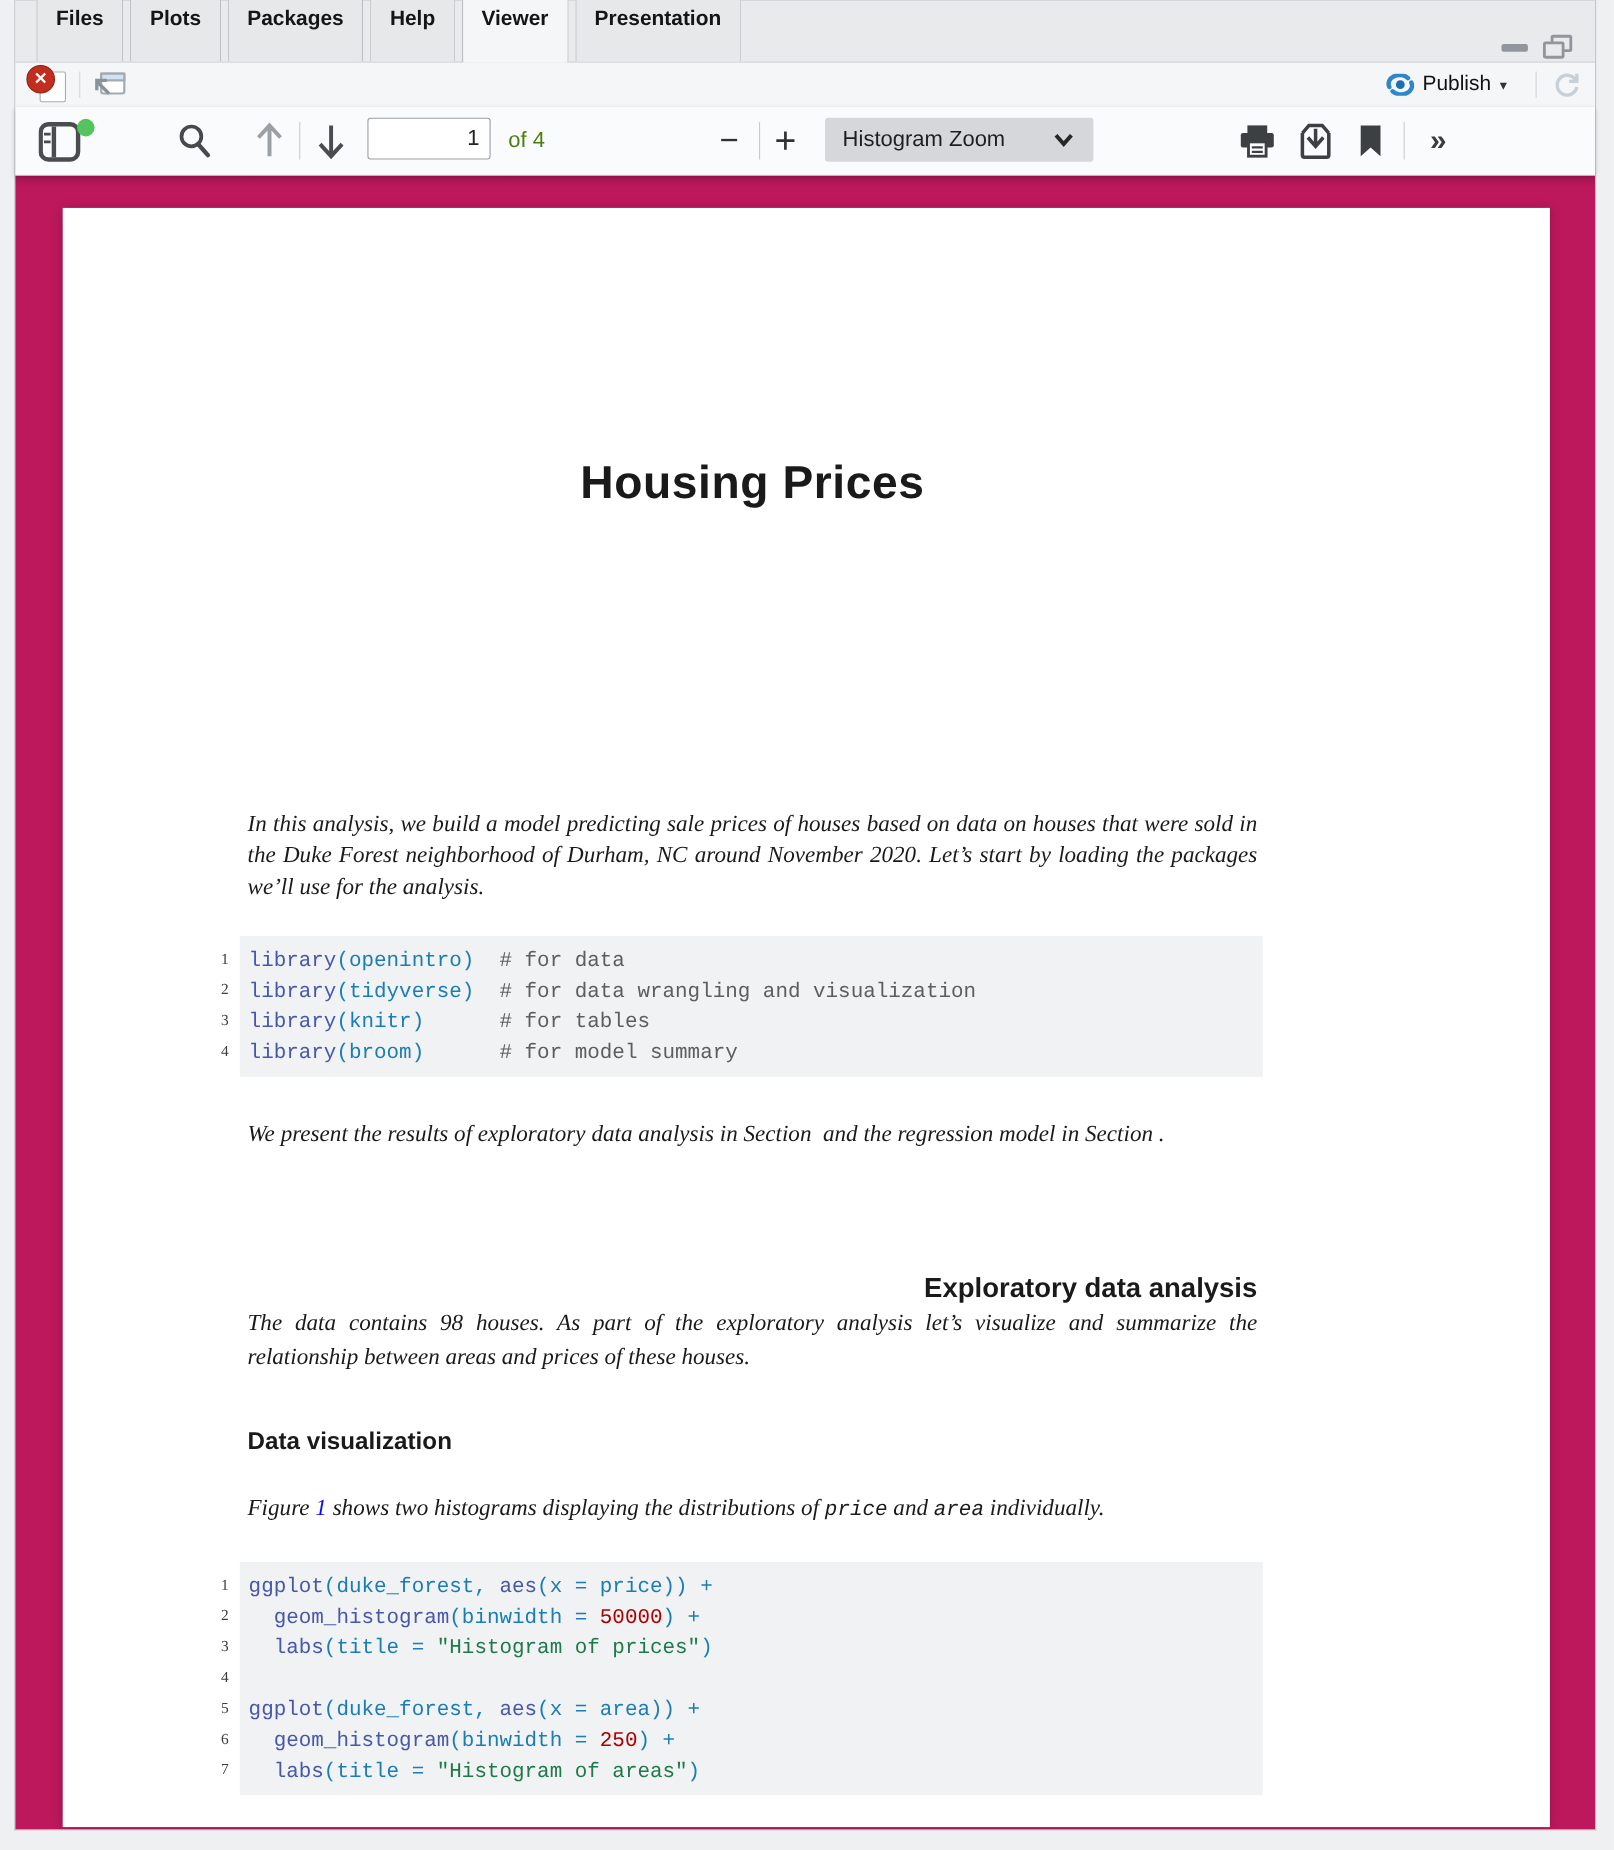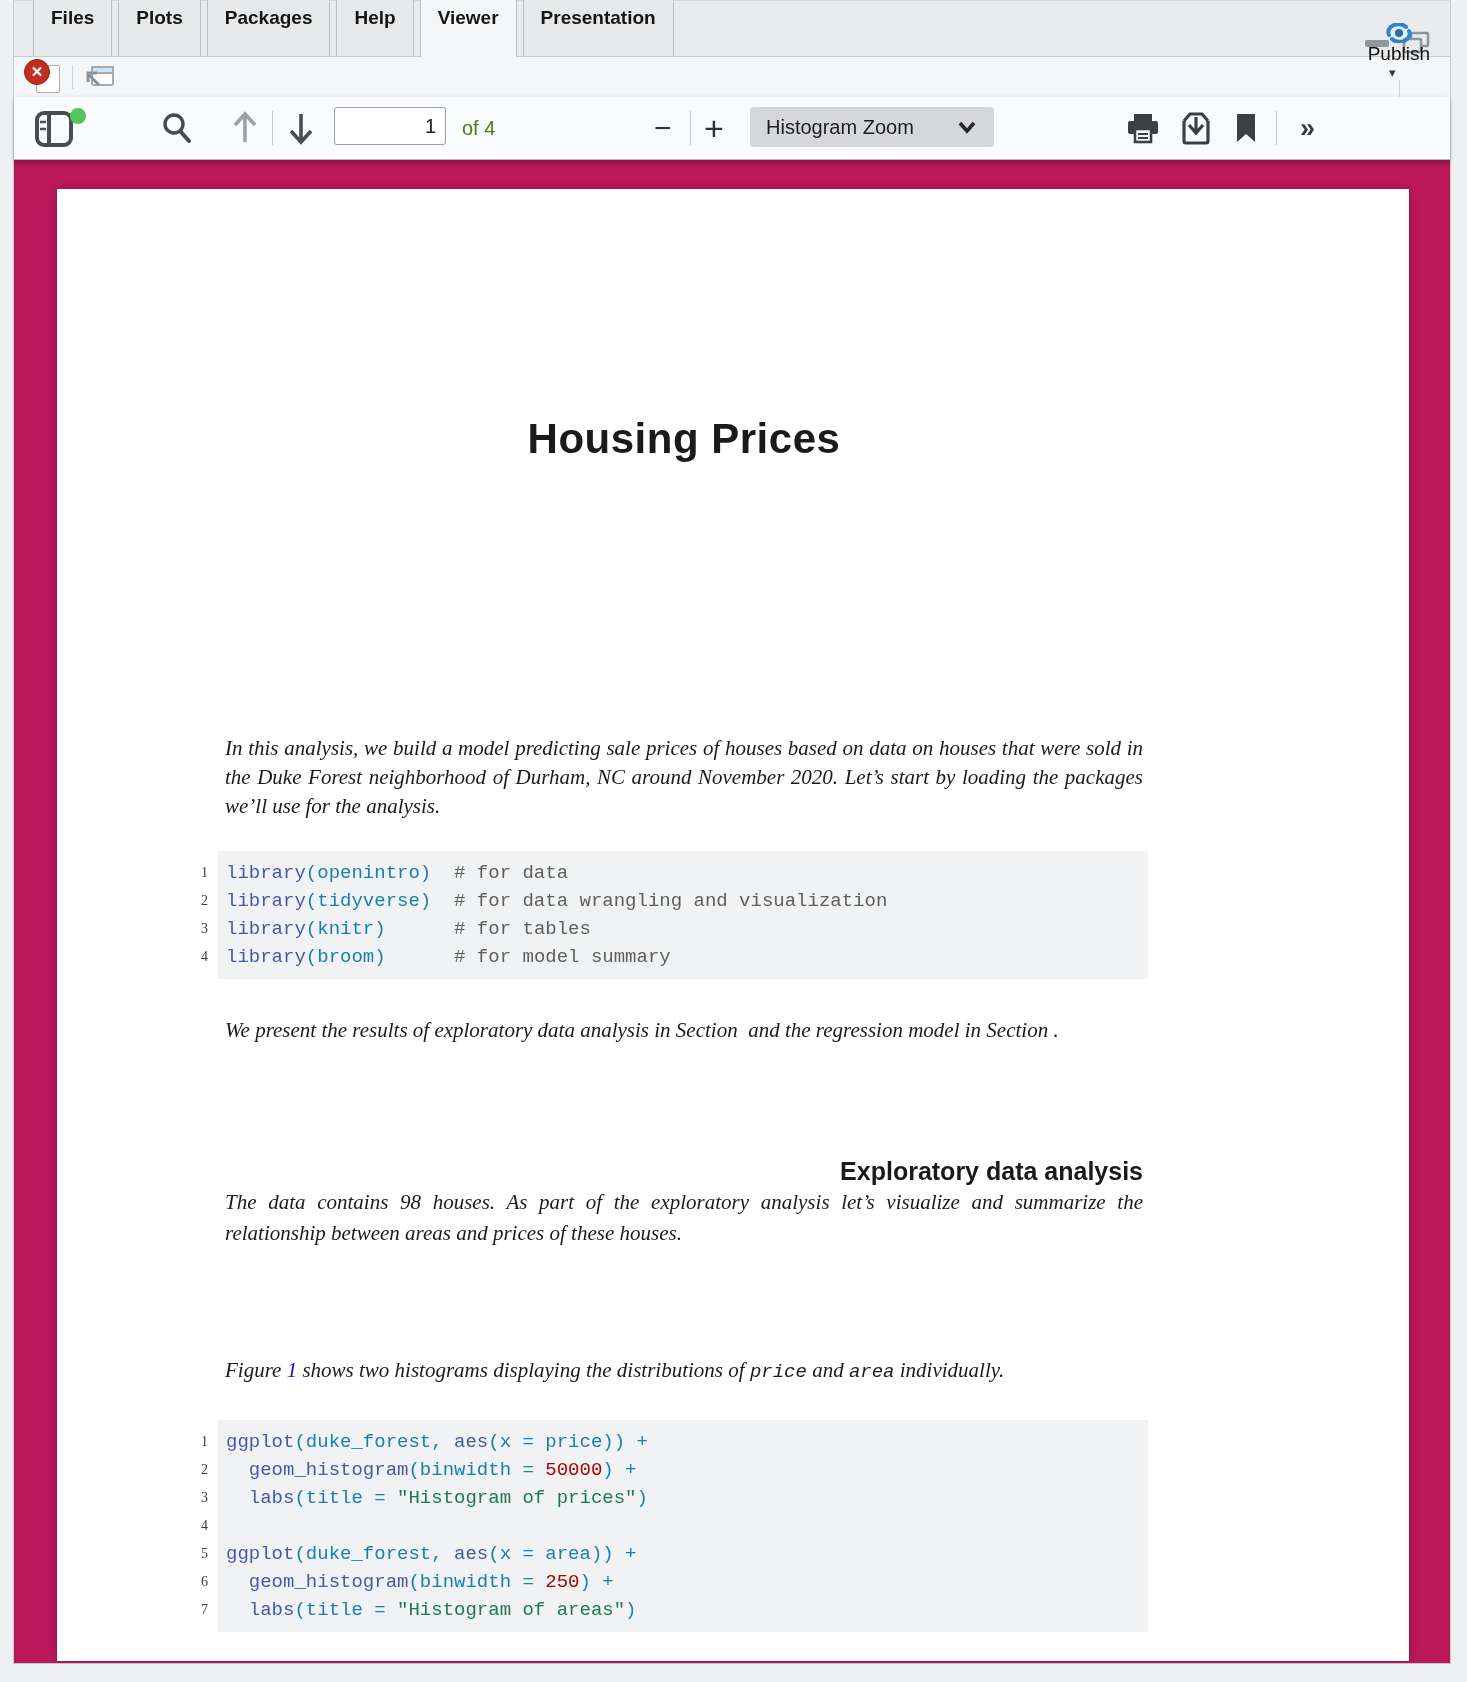--- a/index.html
+++ b/index.html
@@ -39,21 +39,21 @@
   }
   .tb2-left{display:flex;align-items:center;margin-left:12px;}
   .vsep{width:1px;height:24px;background:#d2d5d7;margin:0 12px;}
   .close-wrap{position:relative;width:34px;height:32px;}
   .close-doc{position:absolute;left:10px;top:4px;width:22px;height:26px;background:#fff;border:1px solid #a9aeb3;border-radius:2px;}
   .close-badge{
     position:absolute;left:-2px;top:-2px;width:24px;height:24px;border-radius:50%;
     background:#c12e1f;border:1px solid #921f14;color:#fff;
     font-size:15px;font-weight:bold;text-align:center;line-height:23px;
   }
-  .tb2-right{margin-left:auto;display:flex;align-items:center;padding-right:12px;flex-direction:column;}
+  .tb2-right{margin-left:auto;display:flex;align-items:center;padding-right:12px;}
   .publish-label{font-size:19px;color:#111;margin:0 8px 0 7px;}
   .publish-caret{font-size:13px;color:#333;margin-right:14px;}
   
   .pdfbar{
     position:absolute;top:96px;left:0;right:0;height:62px;
     background:#fafbfc;border-bottom:1px solid #b7babc;
     box-shadow:0 2px 5px rgba(0,0,0,0.18);z-index:2;
   }
   .pdfbar .item{position:absolute;top:50%;transform:translateY(-50%);}
   .pdfsep{position:absolute;top:14px;width:1px;height:34px;background:#c9cccf;}
@@ -246,20 +246,21 @@
       <div class="textblock para" style="top:545px;">In this analysis, we build a model predicting sale prices of houses based on data on houses that were sold in the Duke Forest neighborhood of Durham, NC around November 2020. Let’s start by loading the packages we’ll use for the analysis.</div>
 
       <div class="code-block" style="top:662px;"><div class="code-line"><span class="lineno">1</span><span class="tok c-fu">library</span><span class="tok c-pu">(openintro)</span><span class="tok c-co">  # for data</span></div><div class="code-line"><span class="lineno">2</span><span class="tok c-fu">library</span><span class="tok c-pu">(tidyverse)</span><span class="tok c-co">  # for data wrangling and visualization</span></div><div class="code-line"><span class="lineno">3</span><span class="tok c-fu">library</span><span class="tok c-pu">(knitr)</span><span class="tok c-co">      # for tables</span></div><div class="code-line"><span class="lineno">4</span><span class="tok c-fu">library</span><span class="tok c-pu">(broom)</span><span class="tok c-co">      # for model summary</span></div></div>
 
       <div class="textblock para" style="top:826px;line-height:31px;">We present the results of exploratory data analysis in Section &nbsp;and the regression model in Section&nbsp;.</div>
 
       <div class="textblock h1" style="top:968px;text-align:right;">Exploratory data analysis</div>
 
       <div class="textblock para" style="top:998px;line-height:31px;">The data contains 98 houses. As part of the exploratory analysis let’s visualize and summarize the relationship between areas and prices of these houses.</div>
 
+      <div class="textblock h2" style="top:1108px;">Data visualization</div>
 
       <div class="textblock para single" style="top:1167px;">
         <span>Figure </span><span class="ref-link">1</span><span> shows two histograms displaying the distributions of </span><span class="inline-code">price</span><span> and </span><span class="inline-code">area</span><span> individually.</span>
       </div>
 
       <div class="code-block" style="top:1231px;"><div class="code-line"><span class="lineno">1</span><span class="tok c-fu">ggplot</span><span class="tok c-pu">(duke_forest, </span><span class="tok c-fu">aes</span><span class="tok c-pu">(x = price)) +</span></div><div class="code-line"><span class="lineno">2</span><span class="tok c-pu">  </span><span class="tok c-fu">geom_histogram</span><span class="tok c-pu">(binwidth = </span><span class="tok c-dv">50000</span><span class="tok c-pu">) +</span></div><div class="code-line"><span class="lineno">3</span><span class="tok c-pu">  </span><span class="tok c-fu">labs</span><span class="tok c-pu">(title = </span><span class="tok c-st">"Histogram of prices"</span><span class="tok c-pu">)</span></div><div class="code-line"><span class="lineno">4</span></div><div class="code-line"><span class="lineno">5</span><span class="tok c-fu">ggplot</span><span class="tok c-pu">(duke_forest, </span><span class="tok c-fu">aes</span><span class="tok c-pu">(x = area)) +</span></div><div class="code-line"><span class="lineno">6</span><span class="tok c-pu">  </span><span class="tok c-fu">geom_histogram</span><span class="tok c-pu">(binwidth = </span><span class="tok c-dv">250</span><span class="tok c-pu">) +</span></div><div class="code-line"><span class="lineno">7</span><span class="tok c-pu">  </span><span class="tok c-fu">labs</span><span class="tok c-pu">(title = </span><span class="tok c-st">"Histogram of areas"</span><span class="tok c-pu">)</span></div></div>
 
     </div>
   </div>
 

